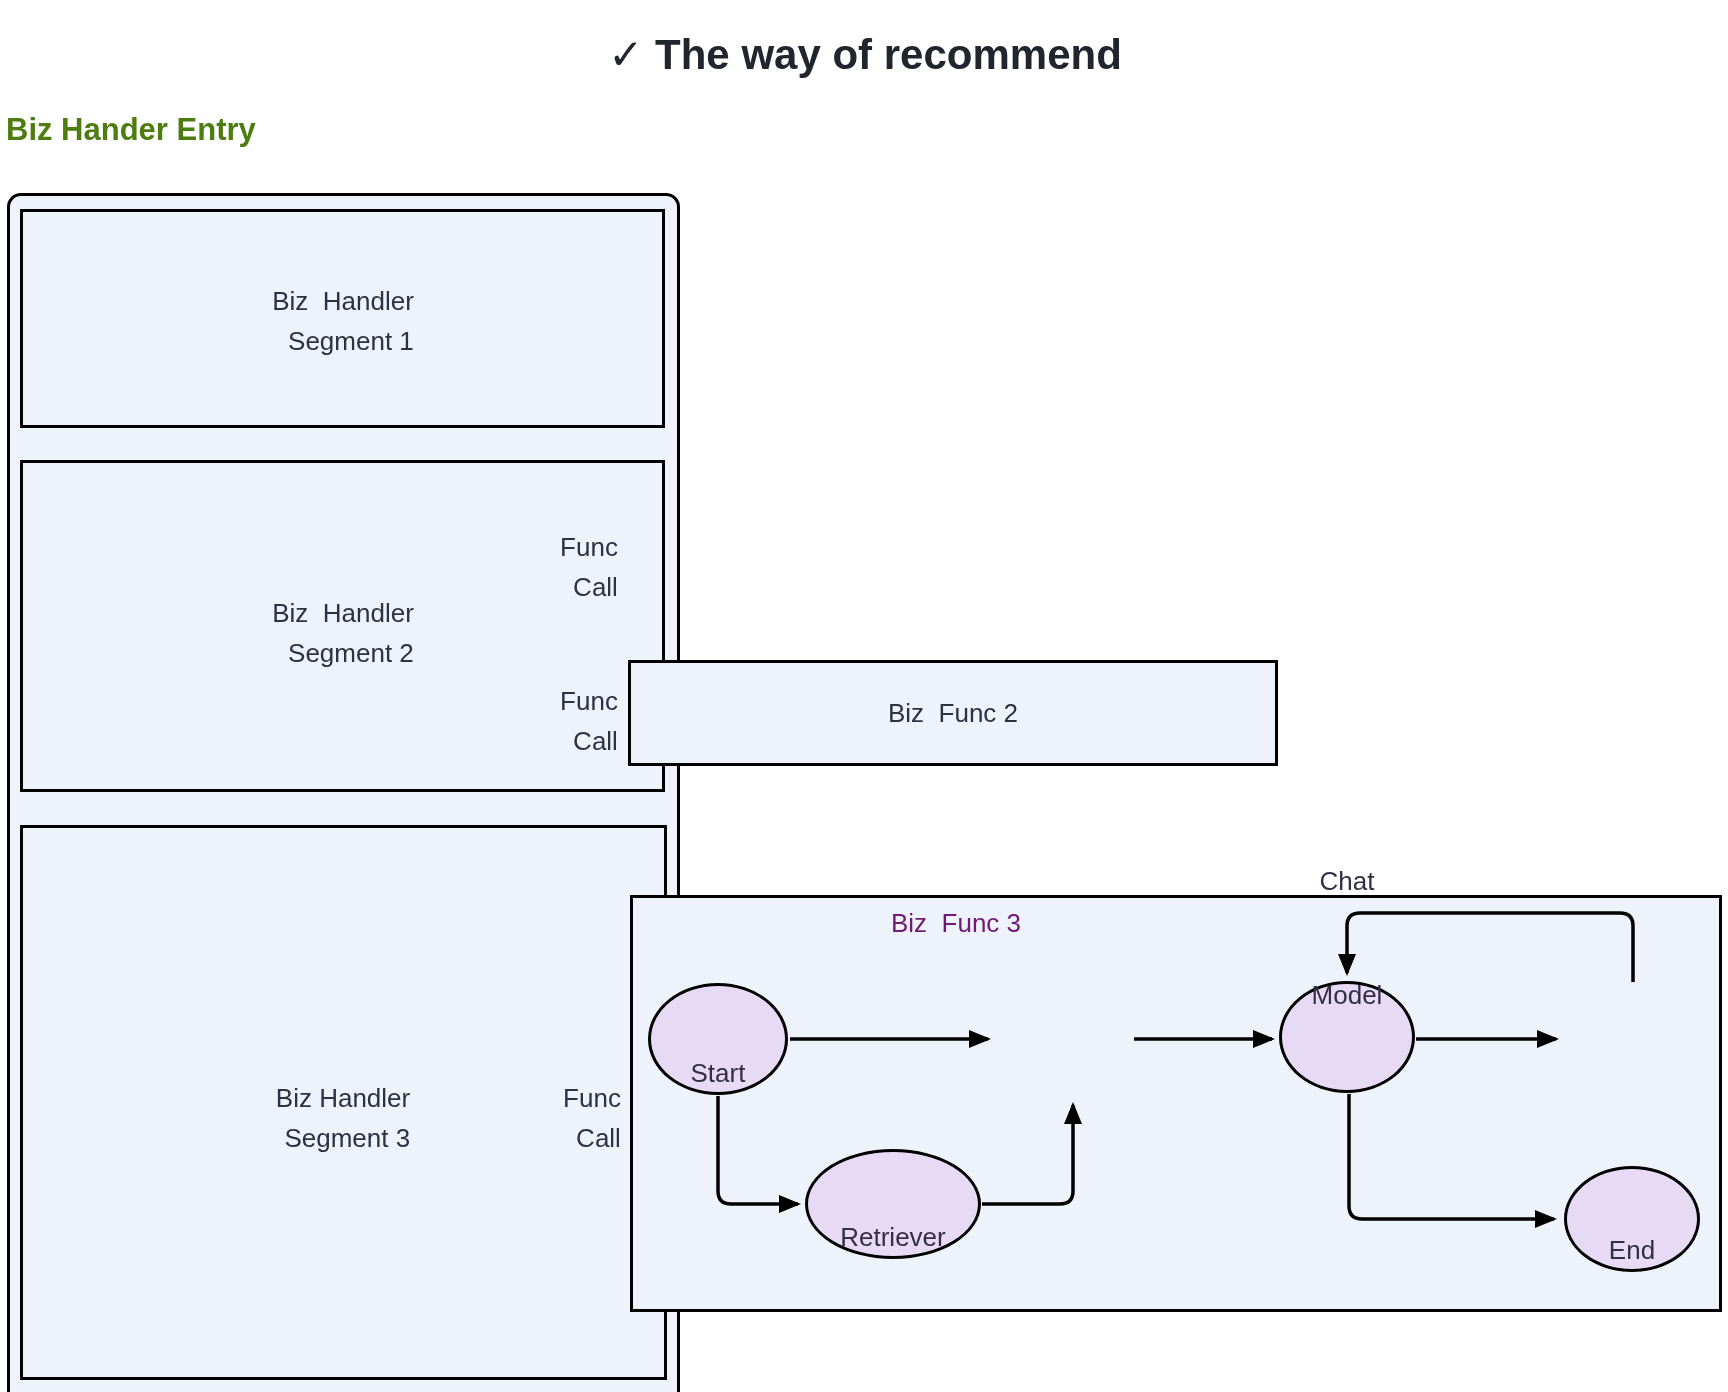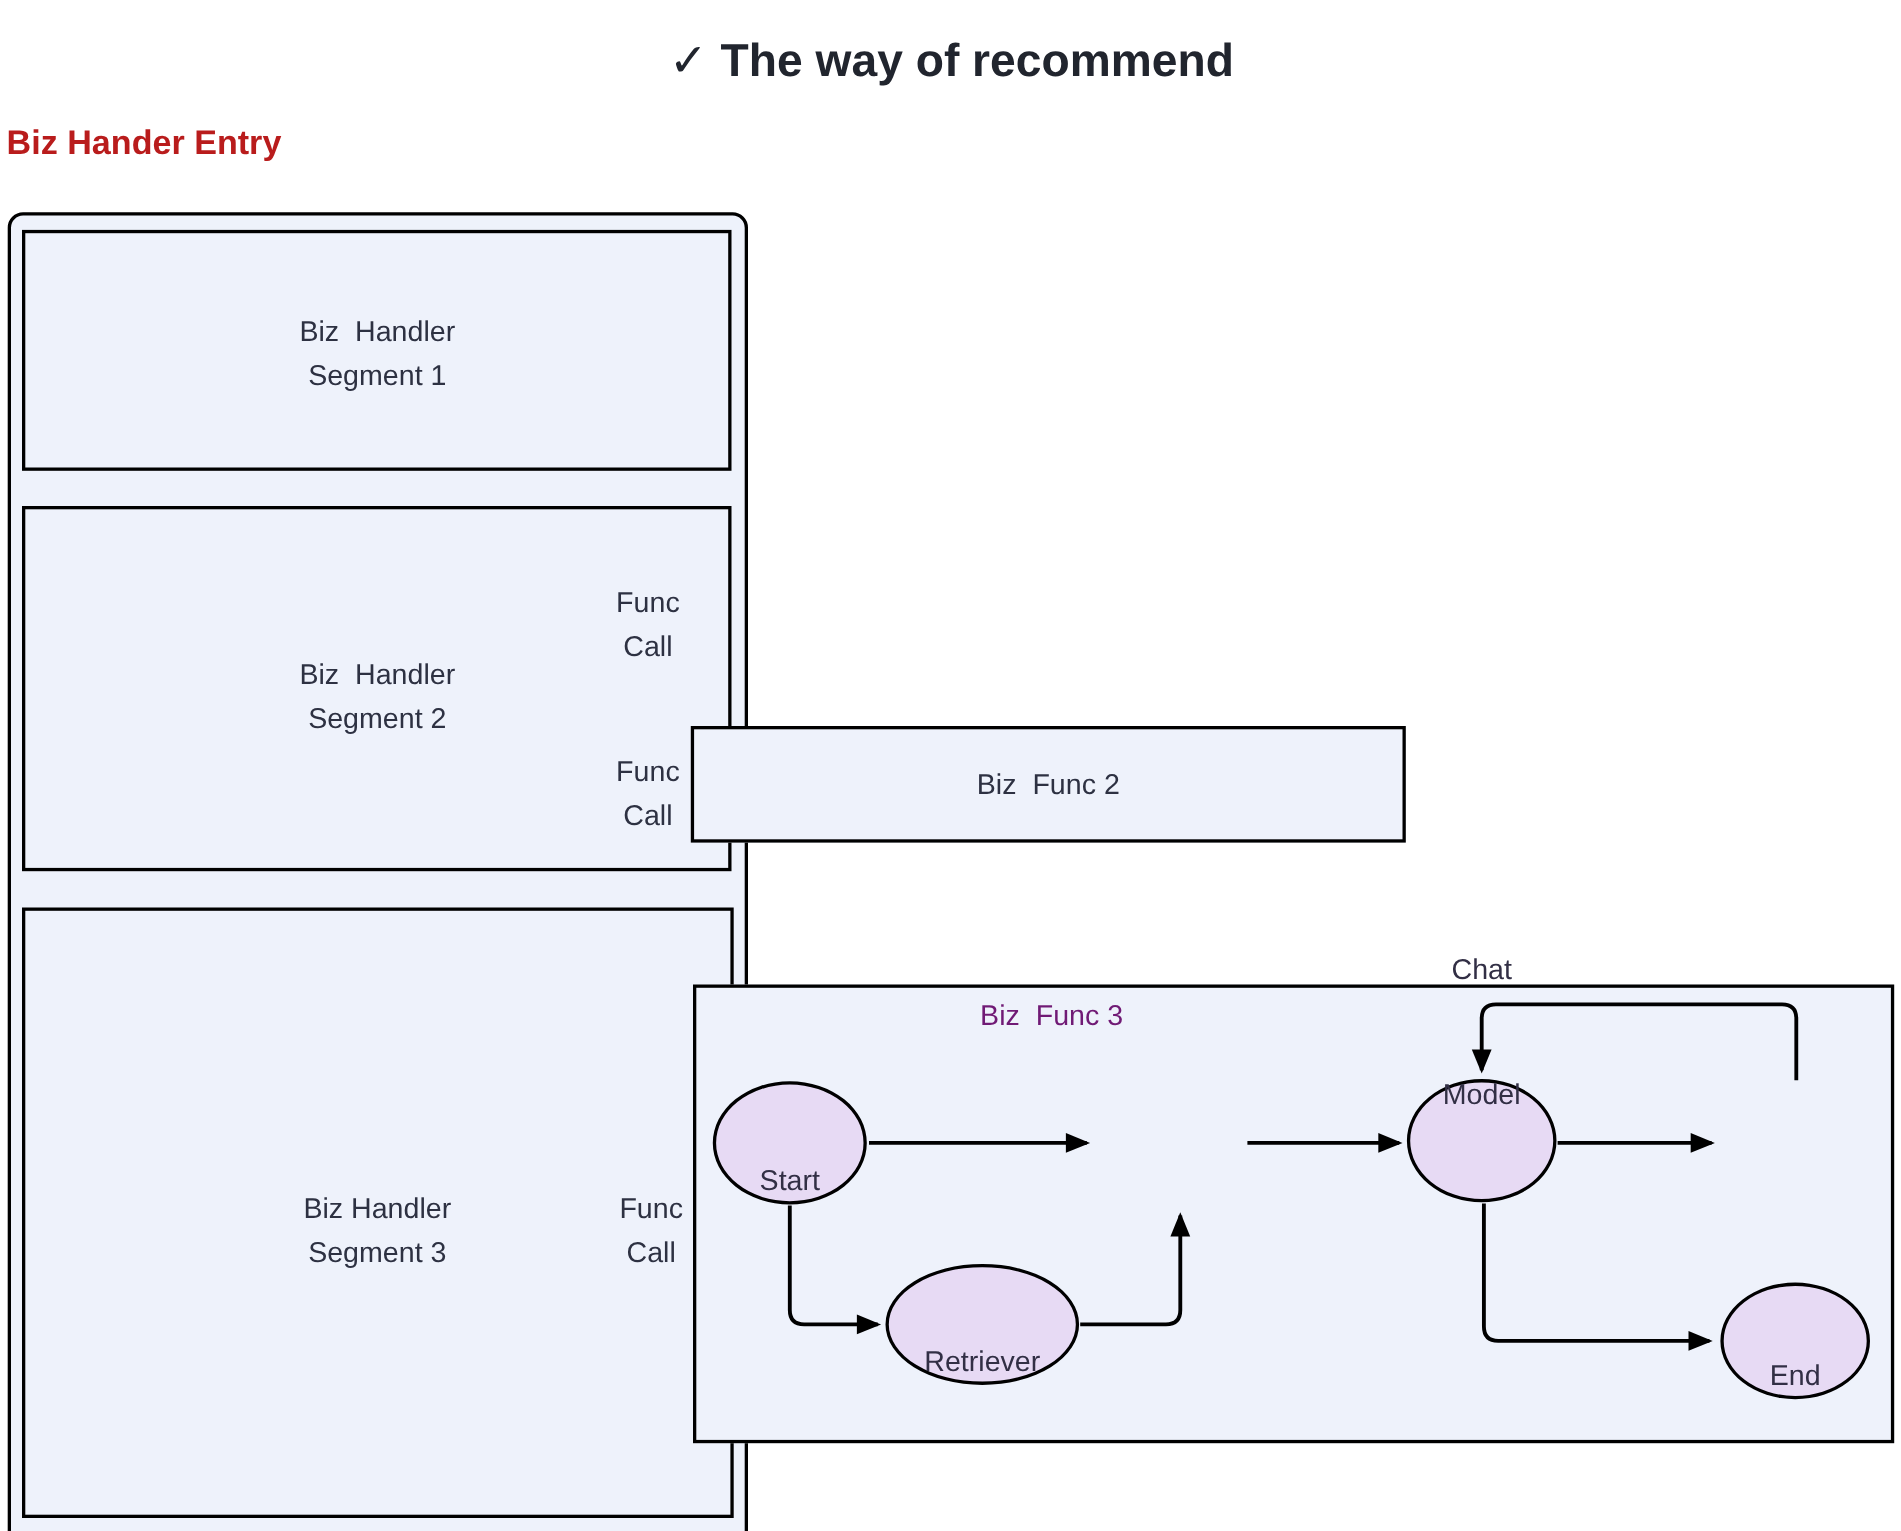--- a/index.html
+++ b/index.html
@@ -6,34 +6,34 @@
   .canvas{
     position:relative;width:1728px;height:1392px;background:#ffffff;overflow:hidden;
     font-family:"Liberation Sans","DejaVu Sans",sans-serif;color:#2d3142;margin-top:27px;
   }
   .label{white-space:pre;}
   .title{
     position:absolute;left:865px;top:0px;transform:translateX(-50%);
     font-size:42px;font-weight:600;color:#21252e;letter-spacing:0px;line-height:56px;
   }
   .entry-label{
-    position:absolute;left:6px;top:84px;font-size:31px;font-weight:600;color:#b91c1c;line-height:38px;
+    position:absolute;left:6px;top:84px;font-size:31px;font-weight:600;color:#4d7c0f;line-height:38px;
   }
   .container{
     position:absolute;left:7px;top:166px;width:673px;height:1219px;box-sizing:border-box;
     border:3px solid #000;border-radius:14px;background:#eef2fb;z-index:1;
   }
   .segment{
     position:absolute;box-sizing:border-box;border:3px solid #000;background:#eef2fb;z-index:2;
   }
   .seg1{left:20px;top:182px;width:645px;height:219px;}
   .seg2{left:20px;top:433px;width:645px;height:332px;}
   .seg3{left:20px;top:798px;width:647px;height:555px;}
   .txt2{
-    position:absolute;transform:translate(-50%,-50%);text-align:center;
+    position:absolute;transform:translate(-50%,-50%);text-align:right;
     font-size:26px;line-height:40px;z-index:3;color:#2d3142;
   }
   .txt2 span{display:block;white-space:pre;}
   .funcbox{
     position:absolute;box-sizing:border-box;border:3px solid #000;background:#eef2fb;z-index:20;
     display:flex;align-items:center;justify-content:center;font-size:26px;color:#2d3142;
   }
   .fb1{left:628px;top:483px;width:650px;height:109px;}
   .fb2{left:628px;top:633px;width:650px;height:106px;}
   .fb3{left:630px;top:868px;width:1092px;height:417px;display:block;}

